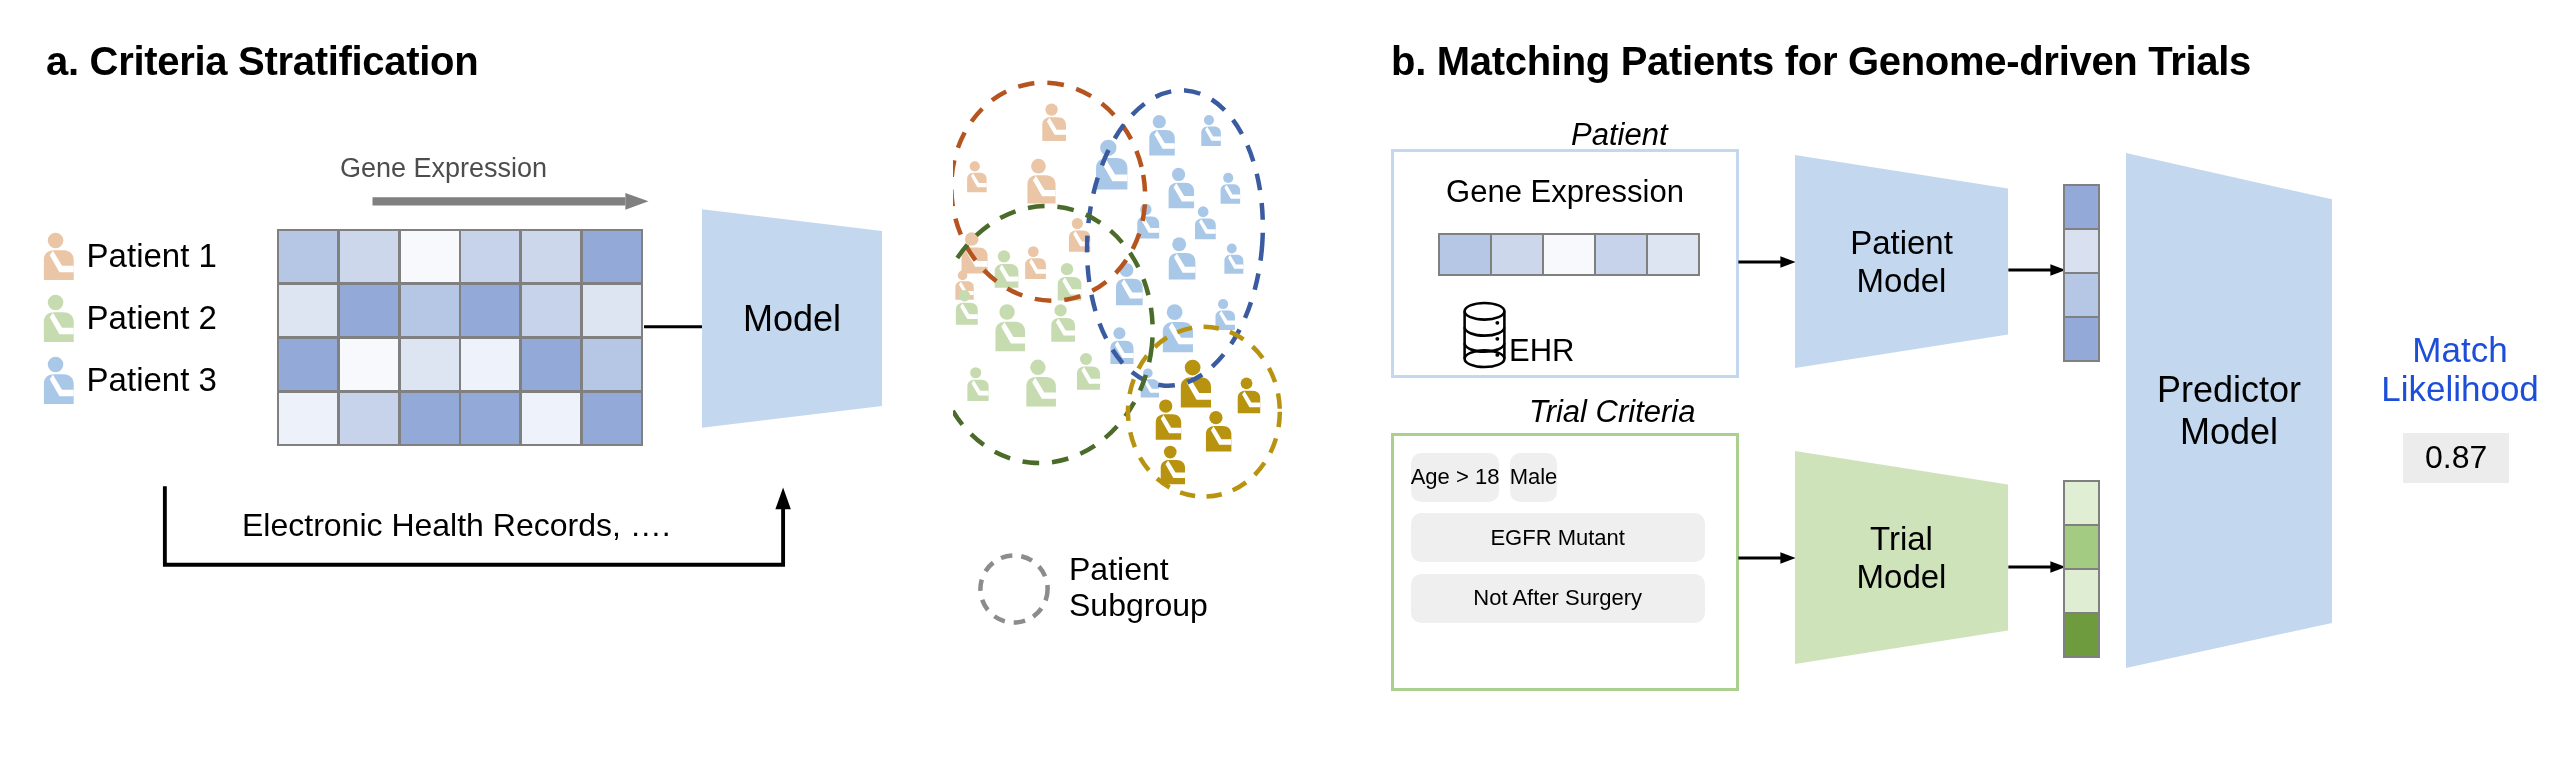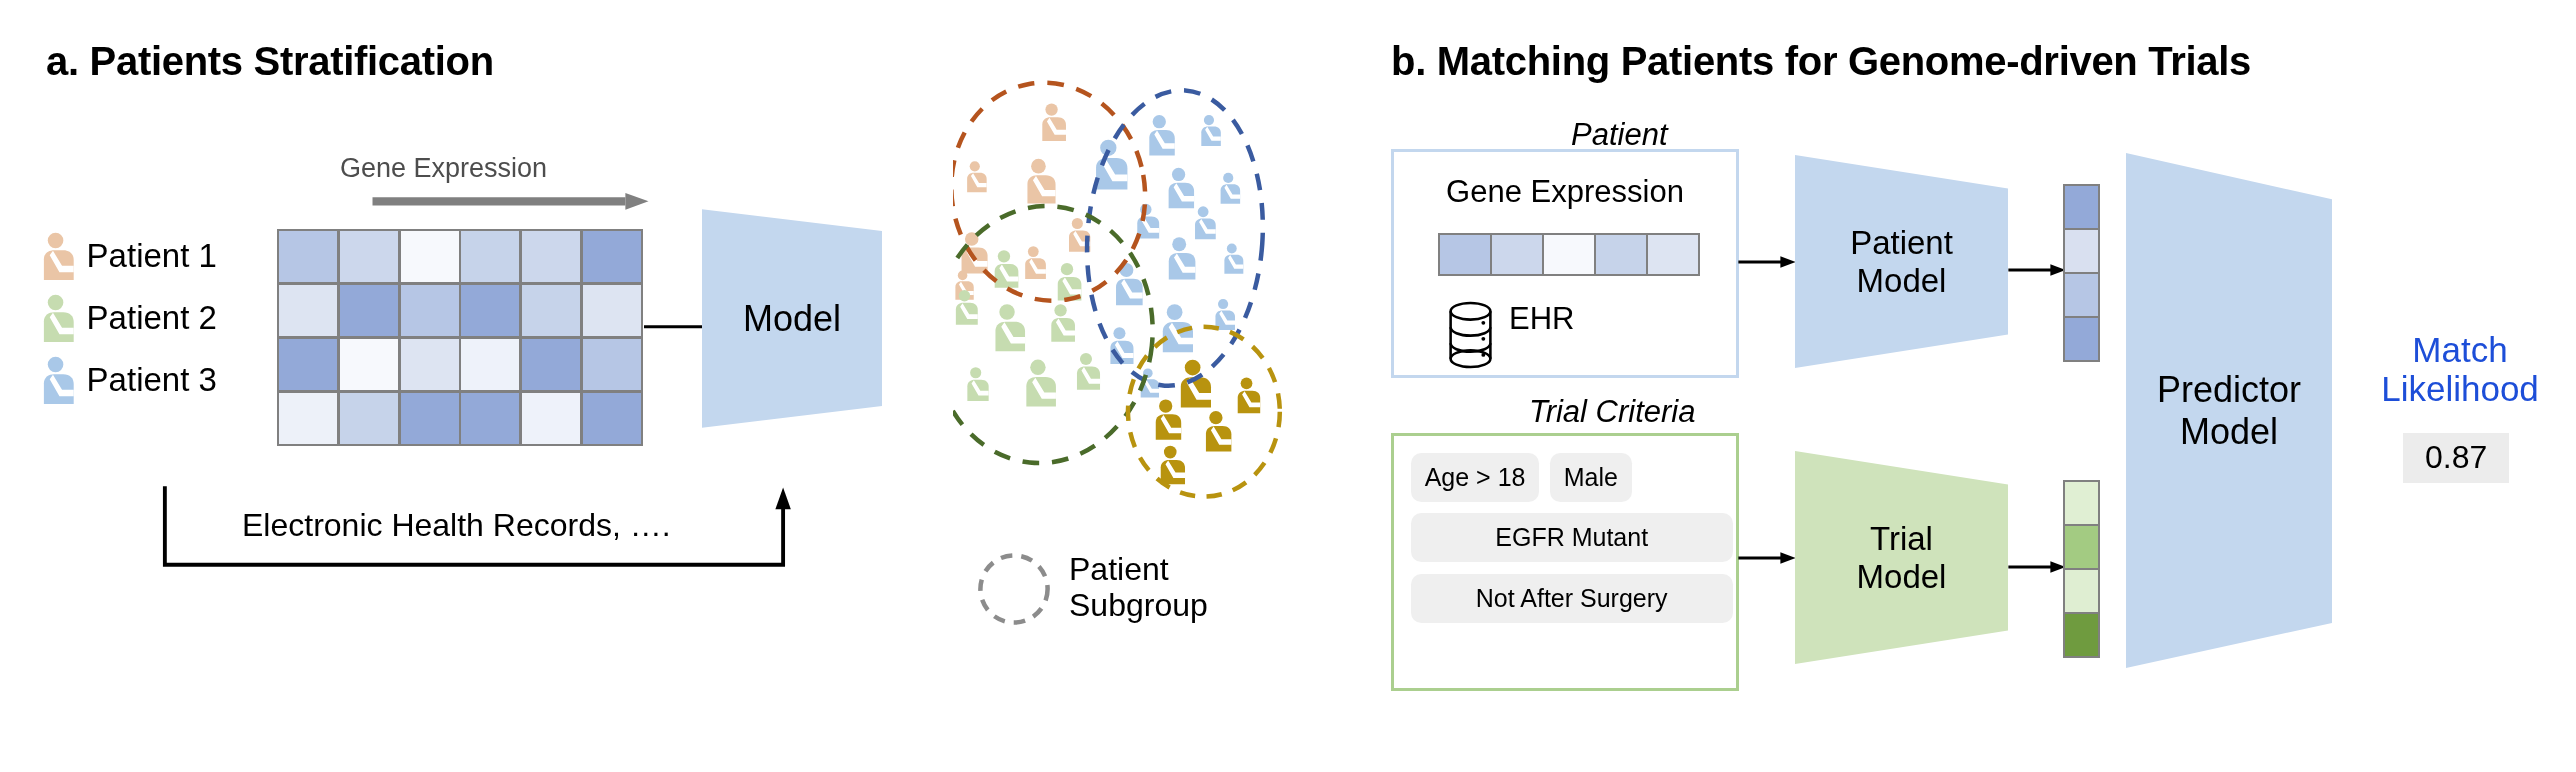--- a/index.html
+++ b/index.html
@@ -122,30 +122,30 @@
     position: absolute; left: 50%; transform: translateX(-50%);
     top: 22px; font-size: 31px; white-space: nowrap; color: #000;
   }
   #gene-strip {
     position: absolute; left: 44px; top: 81px;
     width: 258px; height: 39px;
     display: grid; grid-template-columns: repeat(5, 1fr); gap: 2.6px;
     background: #808080; border: 2.6px solid #808080; box-sizing: content-box;
   }
   #ehr-row {
-    position: absolute; left: 52px; top: 149px;
-    display: flex; align-items: flex-start; gap: 14px;
+    position: absolute; left: 66px; top: 149px;
+    display: flex; align-items: flex-end; 
   }
   #ehr-label { font-size: 31px; color: #000; }
 
   .criteria-chip {
     background: #efefef; border-radius: 10.3px;
-    font-size: 25px; color: #000;
+    font-size: 22px; color: #000;
     display: inline-flex; align-items: center; justify-content: center;
-    height: 49px; padding: 0 14px; white-space: nowrap;
+    height: 49px; padding: 0 0; white-space: nowrap;
   }
   #criteria-stack {
     position: absolute; left: 16.7px; top: 16.7px; right: 16.7px;
     display: flex; flex-direction: column; gap: 11.6px; align-items: flex-start;
   }
   #criteria-row-top { display: flex; gap: 10.3px; }
 
   
   .model-shape { position: absolute; }
   .model-shape .trap-label {
@@ -186,21 +186,21 @@
     padding: 6.4px 22px; text-align: left;
   }
 </style>
 </head>
 <body>
 
 <div class="figure-root">
 
   <div id="panel-a">
 
-    <div class="abs panel-title" id="panel-a-title">a. Patients Stratification</div>
+    <div class="abs panel-title" id="panel-a-title">a. Criteria Stratification</div>
 
     <div class="abs" id="gene-expression-axis-label">Gene Expression</div>
     <svg class="abs" id="gene-expression-arrow" viewBox="0 0 430 26">
       <line x1="0" y1="13" x2="394" y2="13" stroke="#808080" stroke-width="13"></line>
       <polygon points="394,0 430,13 394,26" fill="#808080"></polygon>
     </svg>
 
     <div class="patient-row" style="left:40px; top:227px;">
       <svg class="person-icon" viewBox="0 0 54 74">
         <circle cx="24" cy="13" r="12" fill="#eac5a6"></circle>

